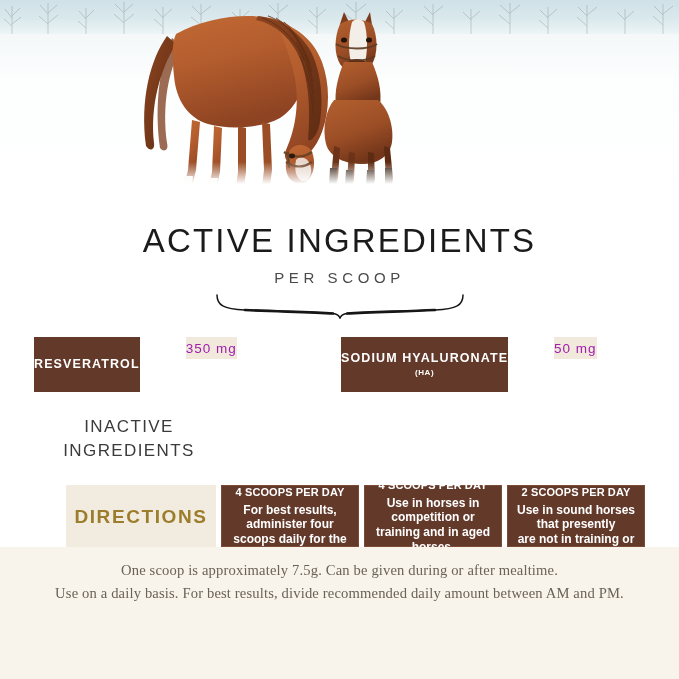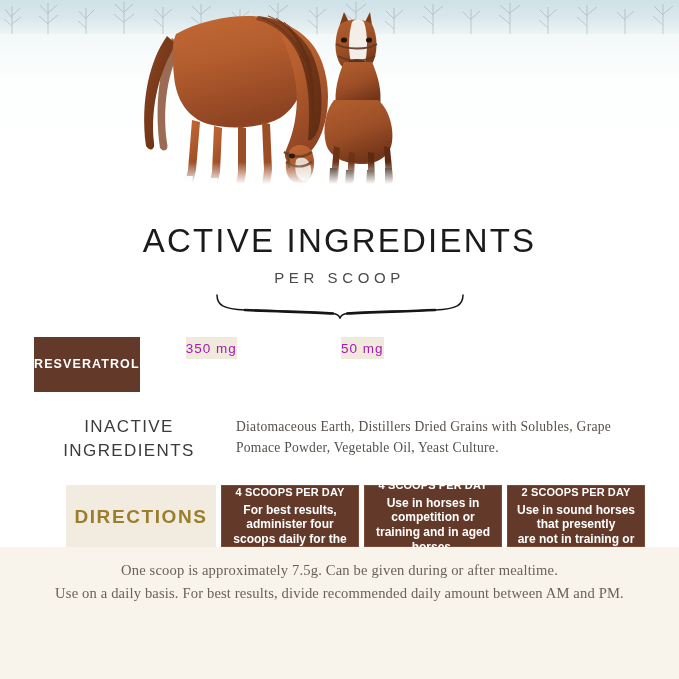--- a/index.html
+++ b/index.html
@@ -392,31 +392,34 @@
   <div class="actives">
 
     <div class="active-col resveratrol">
       <div class="active-head">
         <span class="active-name">RESVERATROL</span>
       </div>
       <div class="active-val">350 mg</div>
     </div>
 
     <div class="active-col ha">
+      <div class="active-head">
+        <span class="active-name">SODIUM HYALURONATE</span>
+        <span class="active-abbr">(HA)</span>
+      </div>
       <div class="active-val">50 mg</div>
     </div>
 
   </div>
 
   <div class="inactive">
     <div class="inactive-label">
       <div>INACTIVE</div>
       <div>INGREDIENTS</div>
     </div>
-    <div class="inactive-text">Diatomaceous Earth, Distillers Dried Grains with Solubles, Grape Pomace Powder, Vegetable Oil, Yeast Culture.</div>
   </div>
 
   <div class="directions">
 
     <div class="dir-title">
       <span>DIRECTIONS</span>
     </div>
 
     <div class="dir-box">
       <span class="dir-h">LOADING</span>

